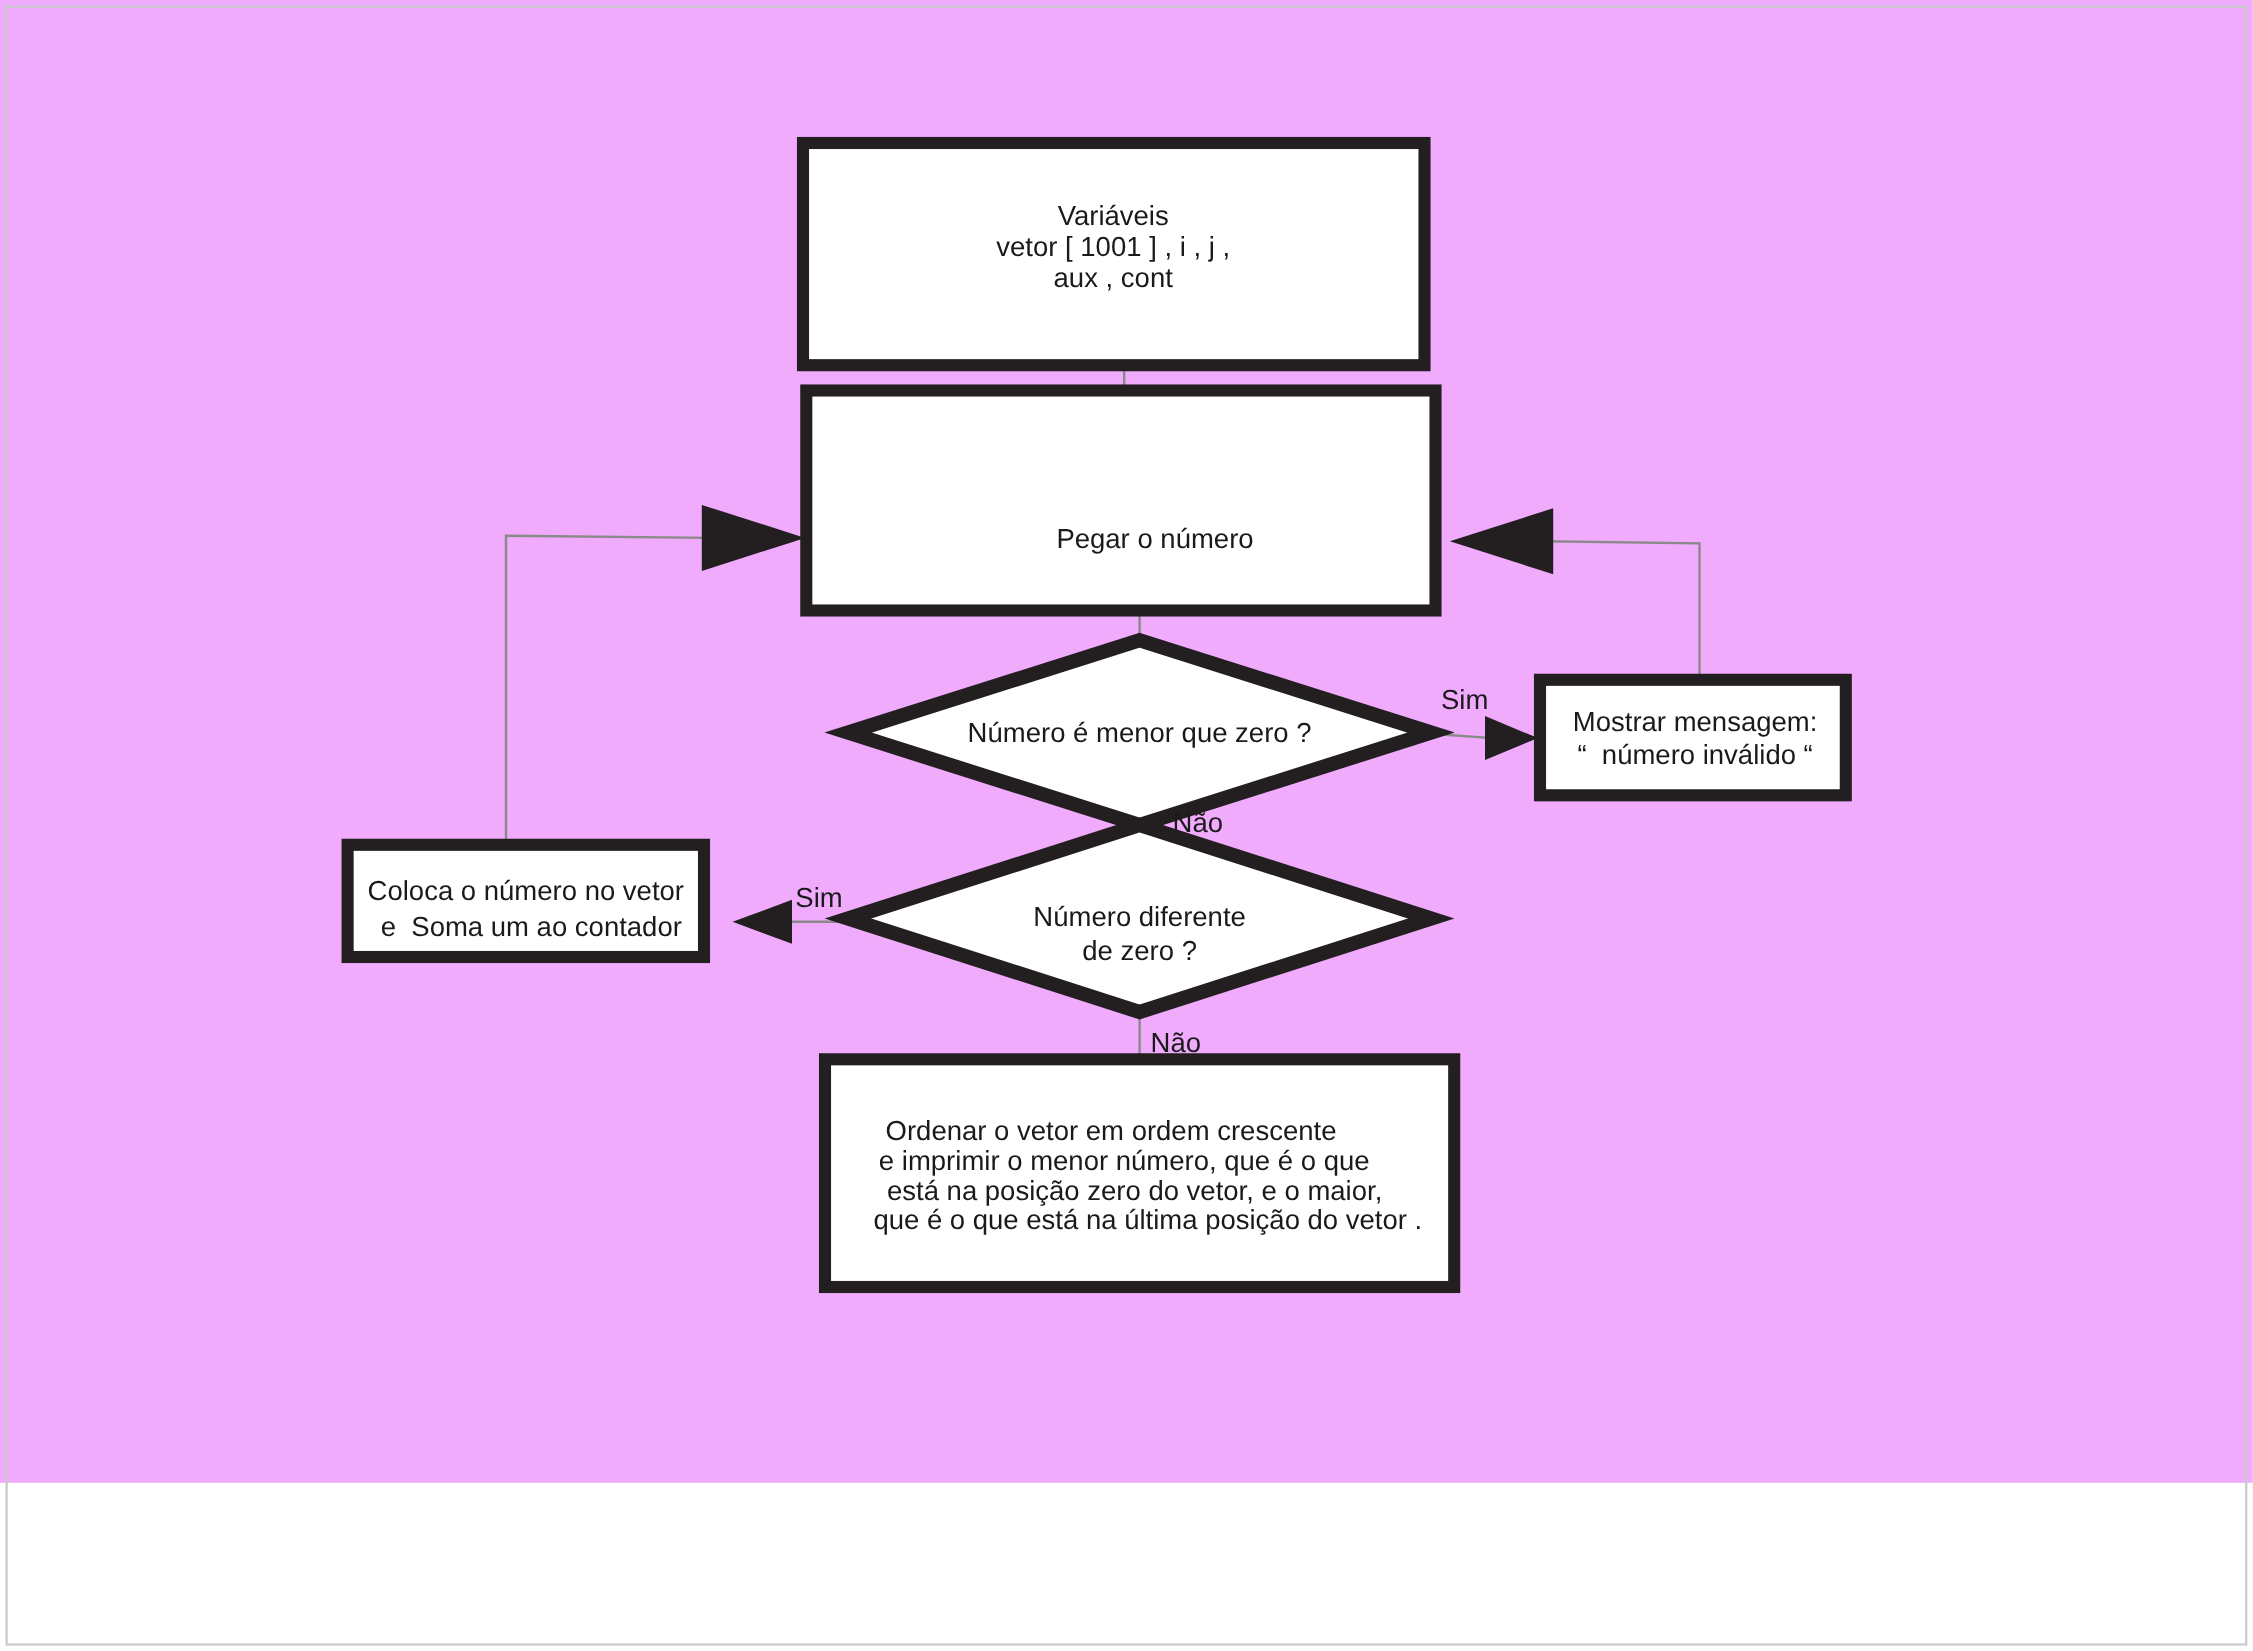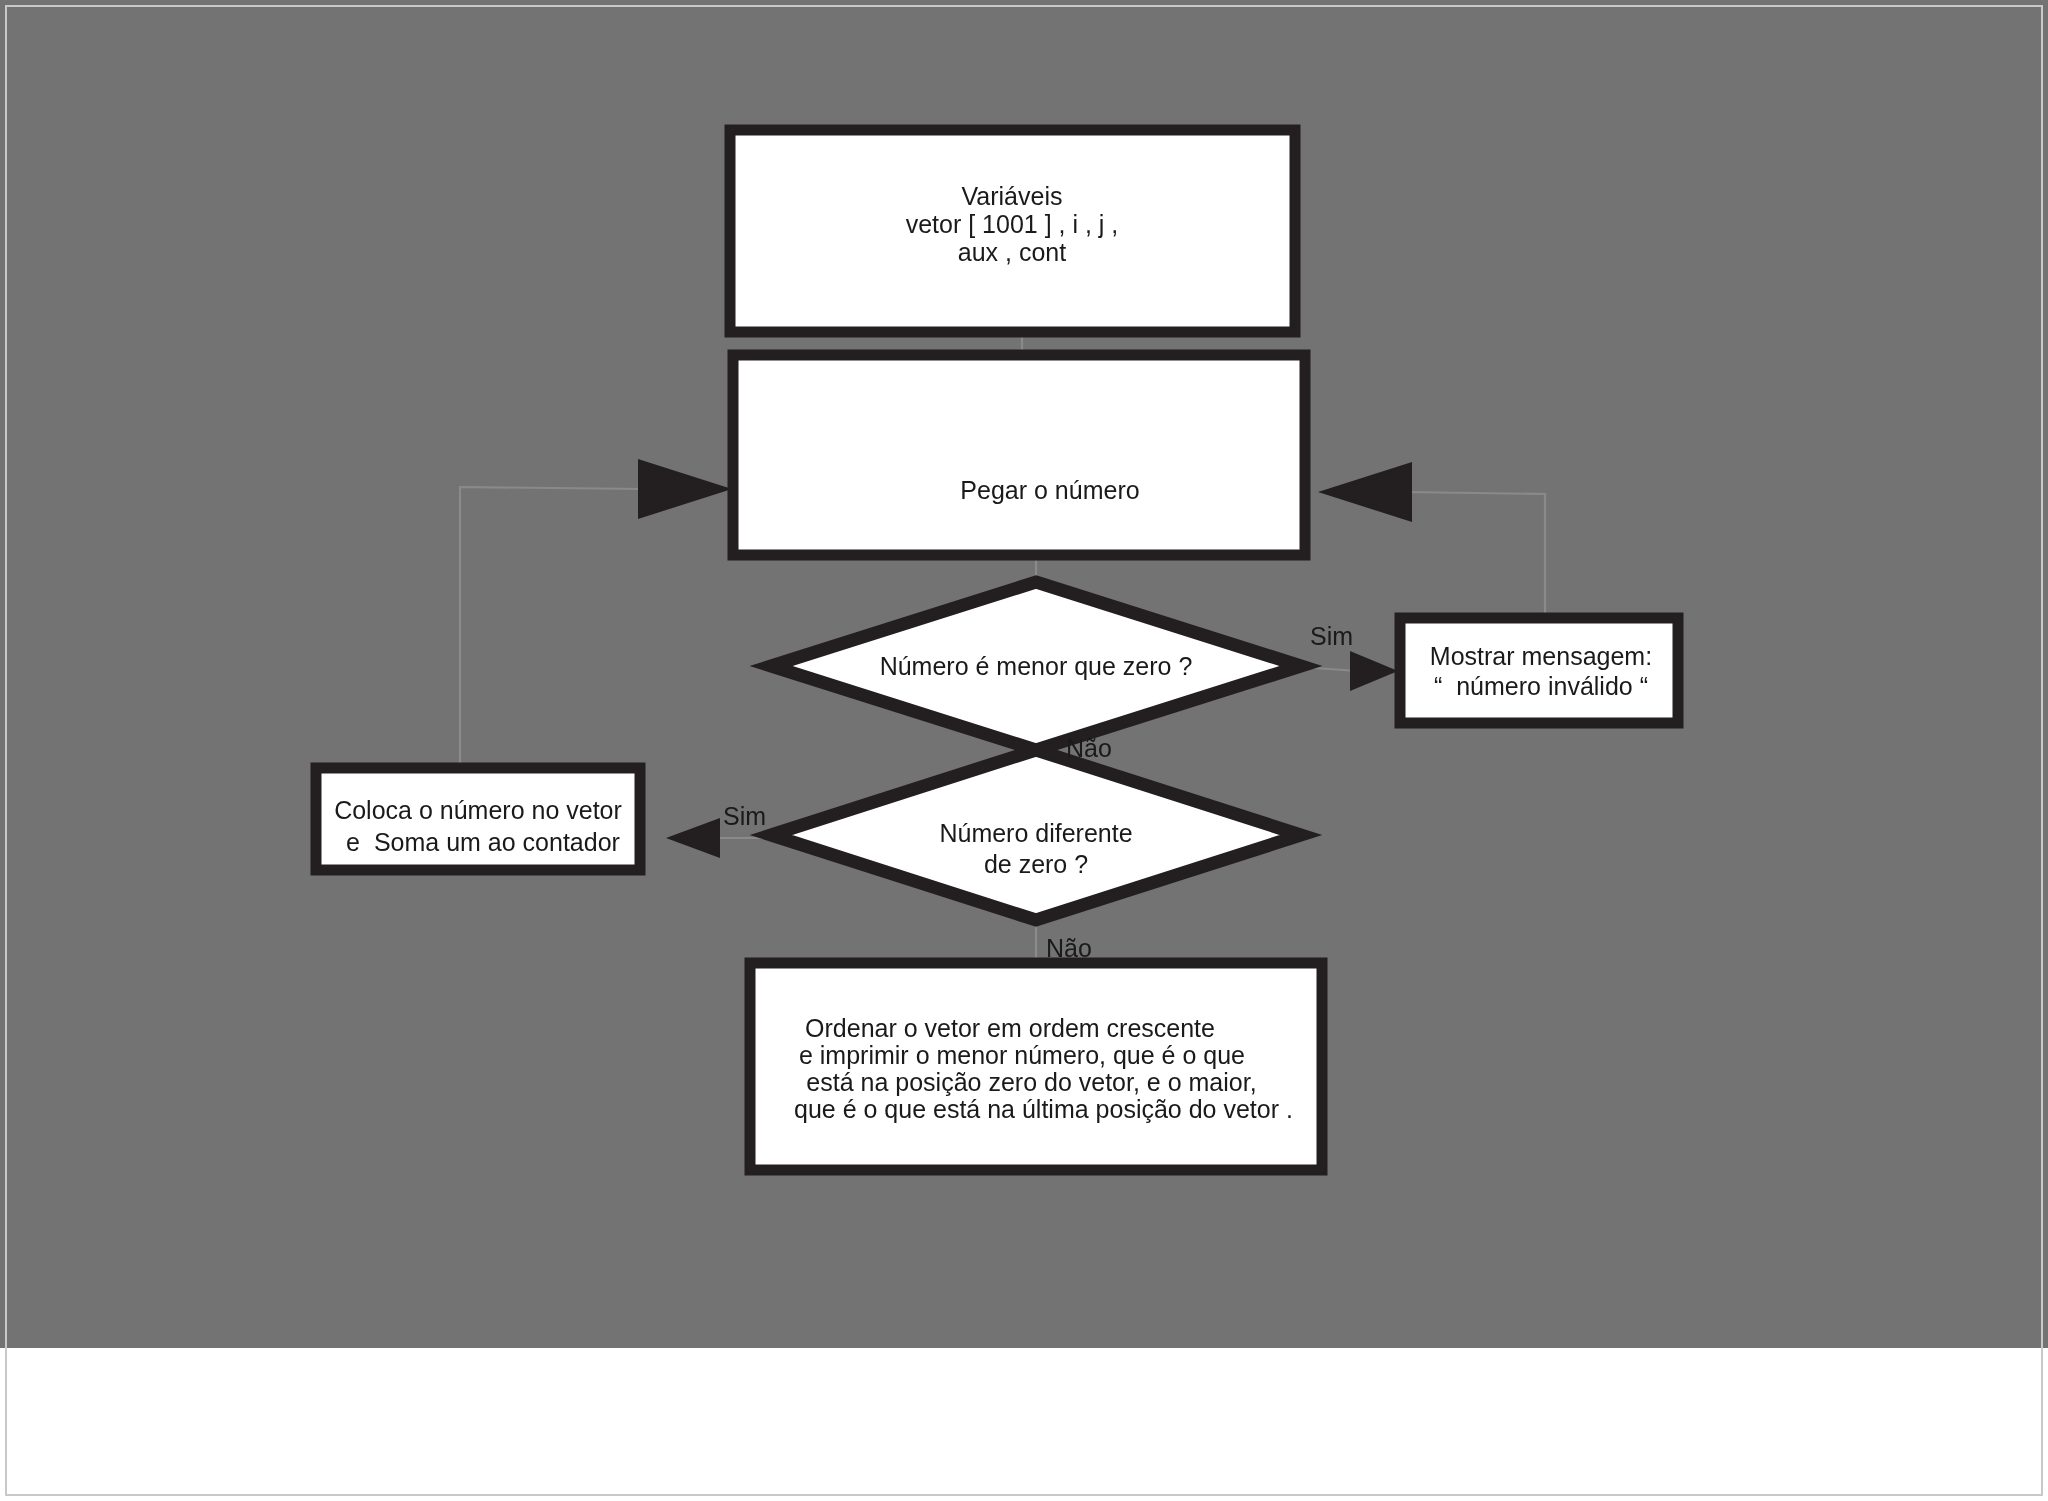--- a/index.html
+++ b/index.html
@@ -10,21 +10,21 @@
   body {
     width: 2048px;
     height: 1501px;
     font-family: "Liberation Sans", sans-serif;
     overflow: hidden;
   }
   #canvas {
     position: relative;
     width: 2048px;
     height: 1348px;
-    background: #737373;
+    background: #f0abfc;
   }
   #flow-svg {
     position: absolute;
     top: 0;
     left: 0;
     width: 2048px;
     height: 1501px;
     display: block;
   }
   .node-shape {

